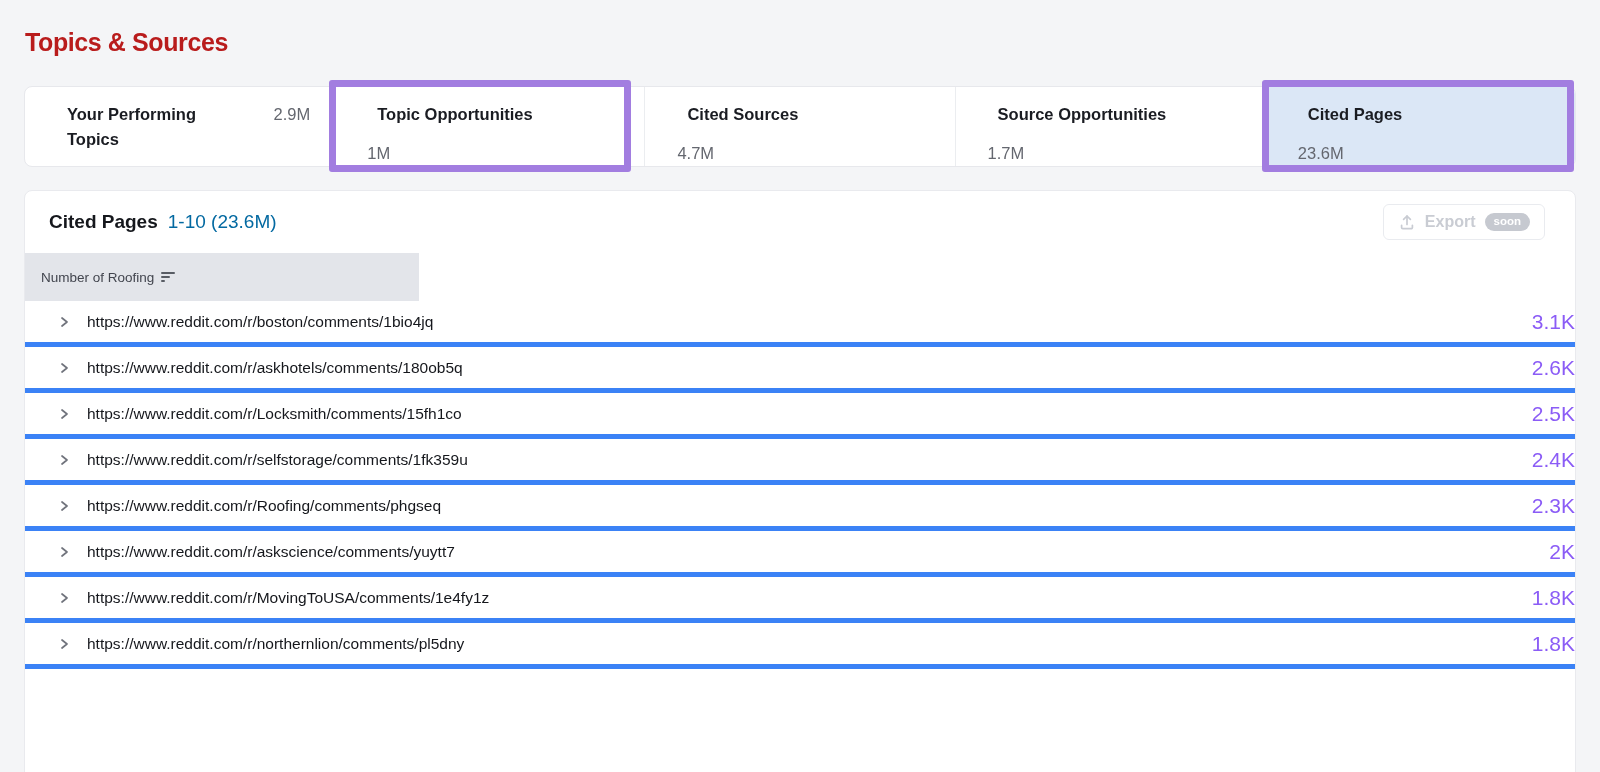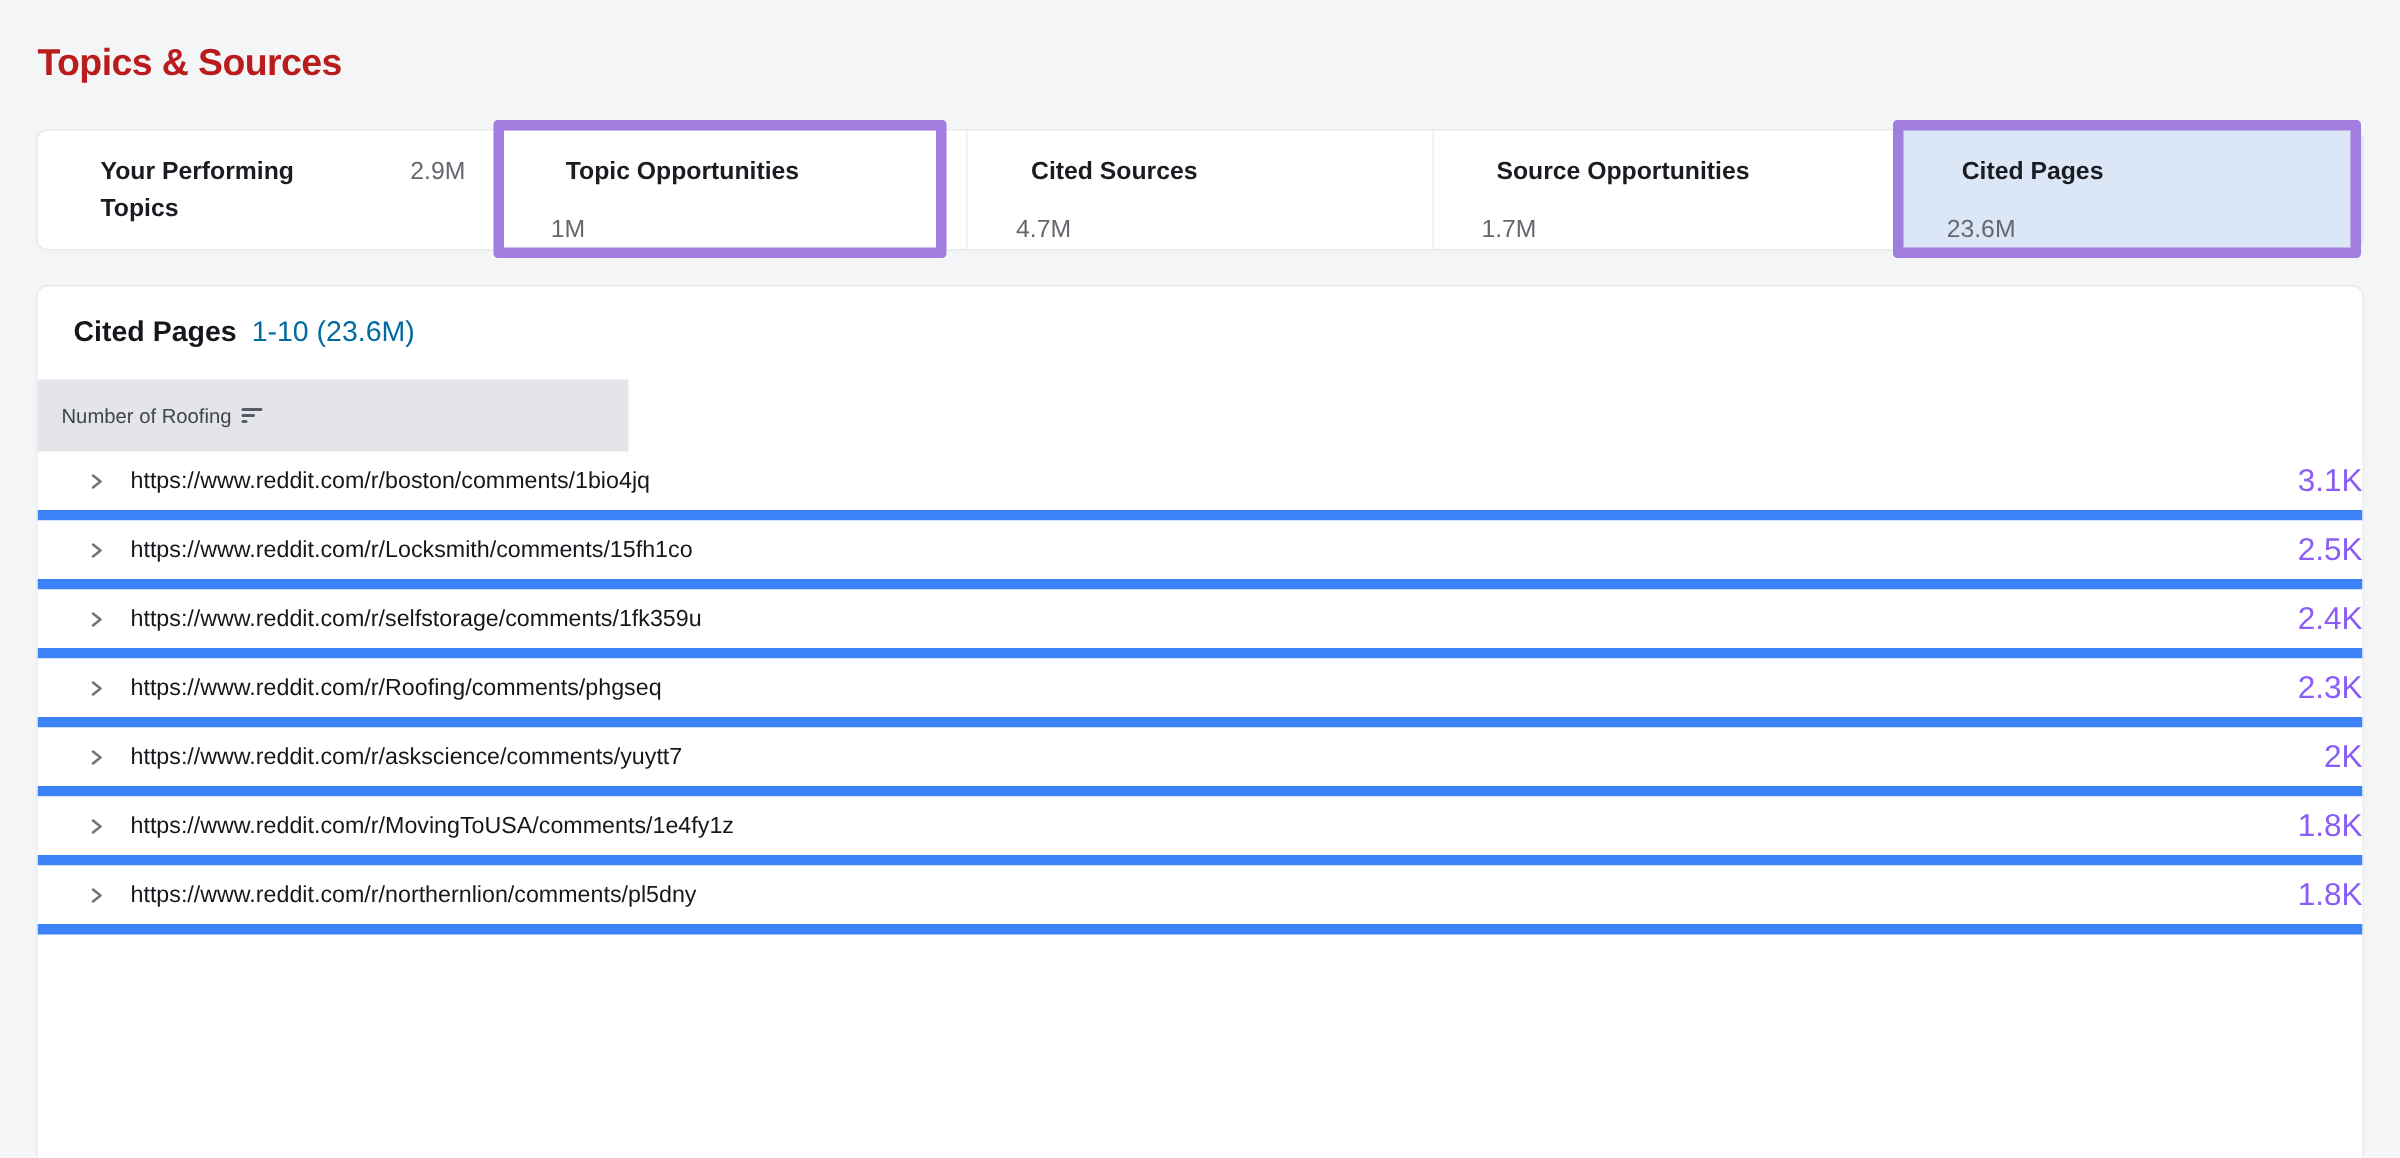--- a/index.html
+++ b/index.html
@@ -47,21 +47,21 @@
     padding-left:24px; font-size:13.5px; color:#42454e; }
   .col-prompts { width:394px; background:#e3e5ea; display:flex; align-items:center;
     padding-left:16px; font-size:13.5px; color:#42454e; cursor:pointer; }
   .sort-icon { display:inline-flex; flex-direction:column; gap:2px; margin-left:7px; align-items:flex-start; }
   .sort-icon i { display:block; height:2px; background:#585c64; border-radius:1px; }
   .sort-icon i:nth-child(1){ width:14px; }
   .sort-icon i:nth-child(2){ width:9px; }
   .sort-icon i:nth-child(3){ width:4px; }
 
   
-  .trow { display:flex; align-items:center; height:46px; border-bottom:7px solid #3b82f6; background:#ffffff; }
+  .trow { display:flex; align-items:center; height:46px; border-bottom:5px solid #3b82f6; background:#ffffff; }
   .chev { width:14px; height:14px; margin-left:32px; display:flex; align-items:center; cursor:pointer; flex:none; }
   .url-text { margin-left:16px; flex:1 1 0; font-size:15.5px; color:#15171c;
     white-space:nowrap; overflow:hidden; }
   .pval { width:394px; flex:none; padding-left:16px; font-size:21px; color:#8b5cf6;text-align:right; }
 </style>
 </head>
 <body>
 
 <div class="page">
 
@@ -92,20 +92,31 @@
 
   <div class="hl-box one"></div>
   <div class="hl-box two"></div>
 
   <div class="panel">
 
     <div class="panel-header">
       <span class="panel-title">Cited Pages</span>
       <span class="panel-range">1-10 (23.6M)</span>
 
+      <div class="export-btn">
+        <span style="display:flex;">
+          <svg width="18" height="18" viewBox="0 0 18 18" fill="none" stroke="#c9ccd3" stroke-width="1.7" stroke-linecap="round" stroke-linejoin="round">
+            <path d="M9 11.5 V3.2"></path>
+            <path d="M5.6 6.4 L9 3 L12.4 6.4"></path>
+            <path d="M3.6 12.3 v2.2 a1.2 1.2 0 0 0 1.2 1.2 h8.4 a1.2 1.2 0 0 0 1.2 -1.2 v-2.2"></path>
+          </svg>
+        </span>
+        <span class="export-label">Export</span>
+        <span class="soon-badge">soon</span>
+      </div>
     </div>
 
     <div class="col-header">
       <div class="col-prompts">
         <span>Number of Roofing</span>
         <span class="sort-icon">
             <i></i>
             <i></i>
             <i></i>
           </span>
@@ -116,20 +127,29 @@
   <div class="trow">
     <span class="chev">
       <svg width="14" height="14" viewBox="0 0 14 14" fill="none" stroke="#70737c" stroke-width="1.7" stroke-linecap="round" stroke-linejoin="round">
         <polyline points="5,3 10,7 5,11"></polyline>
       </svg>
     </span>
     <span class="url-text">https://www.reddit.com/r/boston/comments/1bio4jq</span>
     <span class="pval">3.1K</span>
   </div>
 
+  <div class="trow">
+    <span class="chev">
+      <svg width="14" height="14" viewBox="0 0 14 14" fill="none" stroke="#70737c" stroke-width="1.7" stroke-linecap="round" stroke-linejoin="round">
+        <polyline points="5,3 10,7 5,11"></polyline>
+      </svg>
+    </span>
+    <span class="url-text">https://www.reddit.com/r/askhotels/comments/180ob5q</span>
+    <span class="pval">2.6K</span>
+  </div>
 
   <div class="trow">
     <span class="chev">
       <svg width="14" height="14" viewBox="0 0 14 14" fill="none" stroke="#70737c" stroke-width="1.7" stroke-linecap="round" stroke-linejoin="round">
         <polyline points="5,3 10,7 5,11"></polyline>
       </svg>
     </span>
     <span class="url-text">https://www.reddit.com/r/Locksmith/comments/15fh1co</span>
     <span class="pval">2.5K</span>
   </div>

